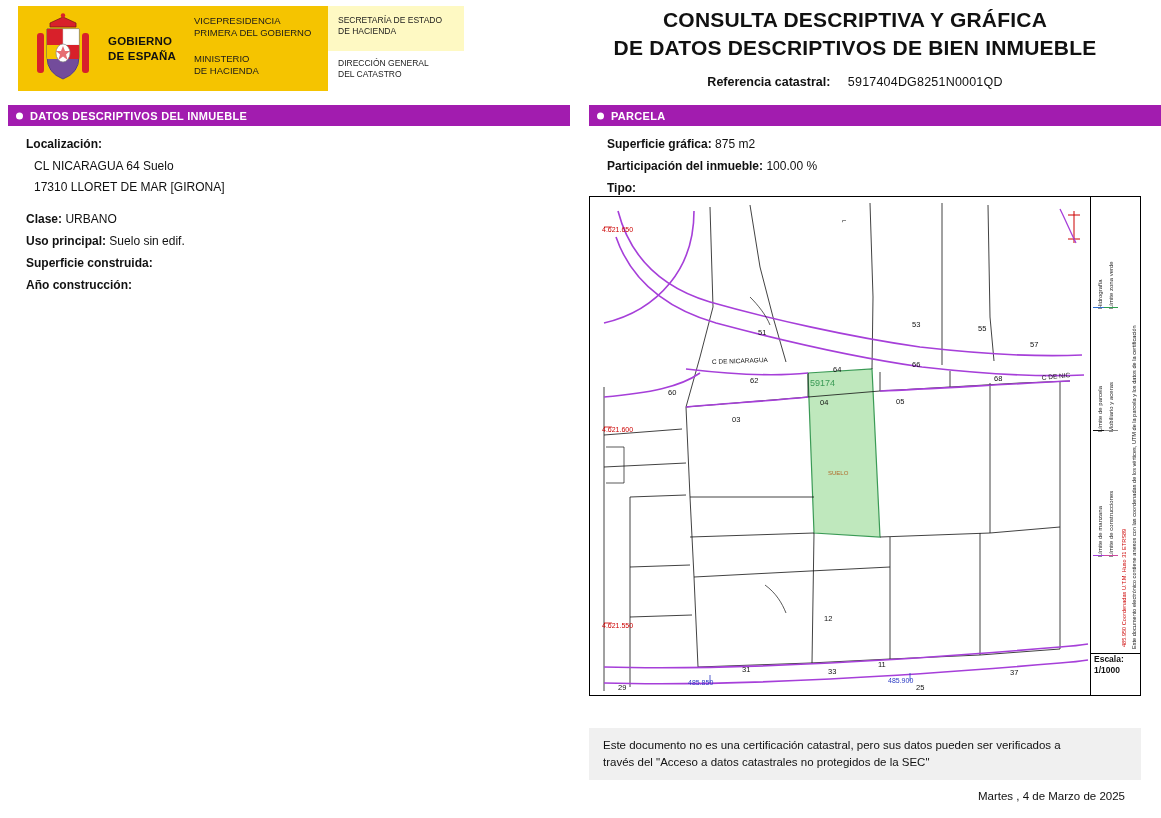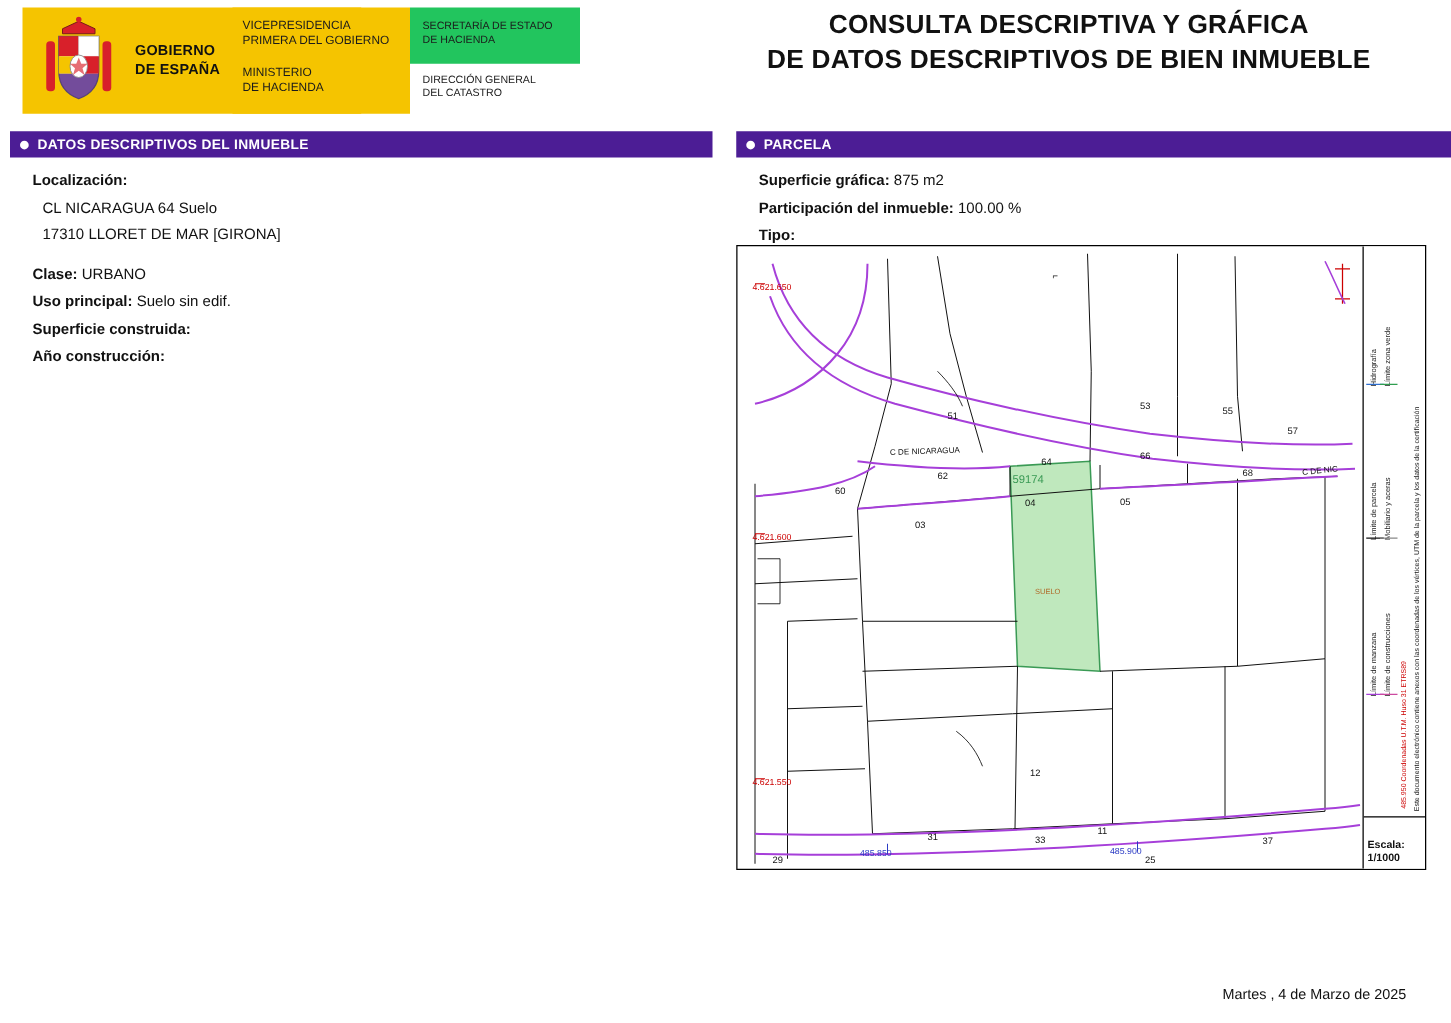--- a/index.html
+++ b/index.html
@@ -54,21 +54,21 @@
     font-size: 9.5px;
     color: #1b1b1b;
     line-height: 1.25;
   }
   .minis .grp { margin-bottom: 14px; }
   .minis .grp div { white-space: nowrap; }
   .secretaria {
     position: absolute;
     left: 328px; top: 6px;
     width: 136px; height: 45px;
-    background: #22c55e;
+    background: #fef9c3;
     padding: 9px 8px 0 10px;
     font-size: 8.5px;
     color: #1b1b1b;
     line-height: 1.3;
   }
   .direccion {
     position: absolute;
     left: 328px; top: 58px;
     width: 136px;
     padding: 0 8px 0 10px;
@@ -94,21 +94,21 @@
     font-size: 12.5px;
     color: #111;
   }
   .ref-row .lbl { font-weight: bold; }
   .ref-row .val { margin-left: 14px; letter-spacing: .2px; }
 
   
   .bar {
     position: absolute;
     height: 21px;
-    background: #4c1d95;
+    background: #a21caf;
     color: #ffffff;
     font-size: 11px;
     font-weight: bold;
     letter-spacing: .3px;
     display: flex;
     align-items: center;
     padding-left: 22px;
   }
   .bar .dot {
     position: absolute;
@@ -184,21 +184,21 @@
     width: 14px; height: 0;
     border-top: 1px solid;
   }
   .scale-box {
     position: absolute;
     left: 0; bottom: 0;
     width: 50px; height: 42px;
     border-top: 1px solid #000;
     font-size: 8.5px;
     color: #111;
-    padding: 16px 0 0 3px;
+    padding: 0 0 0 3px;
     line-height: 1.35;
     font-weight: bold;
   }
   .vert-red {
     position: absolute;
     font-size: 5.6px;
     color: #cc0000;
     white-space: nowrap;
     transform-origin: left top;
     transform: rotate(-90deg);
@@ -290,20 +290,24 @@
     </div>
 
     <div class="direccion">
       <div>DIRECCIÓN GENERAL</div>
       <div>DEL CATASTRO</div>
     </div>
 
     <div class="title-block">
       <div class="t1">CONSULTA DESCRIPTIVA Y GRÁFICA</div>
       <div class="t1">DE DATOS DESCRIPTIVOS DE BIEN INMUEBLE</div>
+      <div class="ref-row">
+        <span class="lbl">Referencia catastral:</span>
+        <span class="val">5917404DG8251N0001QD</span>
+      </div>
     </div>
   </div>
 
   <div class="bar bar-left">
     <span class="dot"></span>
     <span>DATOS DESCRIPTIVOS DEL INMUEBLE</span>
   </div>
   <div class="bar bar-right">
     <span class="dot"></span>
     <span>PARCELA</span>
@@ -483,15 +487,19 @@
         <span class="vert-blk" style="left:40px; top:452px;">Este documento electrónico contiene anexos con las coordenadas de los vértices, UTM de la parcela y los datos de la certificación</span>
       </div>
 
       <div class="scale-box">
         <div>Escala:</div>
         <div>1/1000</div>
       </div>
     </div>
   </div>
 
+  <div class="note-box">
+    <div>Este documento no es una certificación catastral, pero sus datos pueden ser verificados a</div>
+    <div>través del "Acceso a datos catastrales no protegidos de la SEC"</div>
+  </div>
   <div class="date-line">Martes , 4 de Marzo de 2025</div>
 
 </div>
 
 </body></html>

